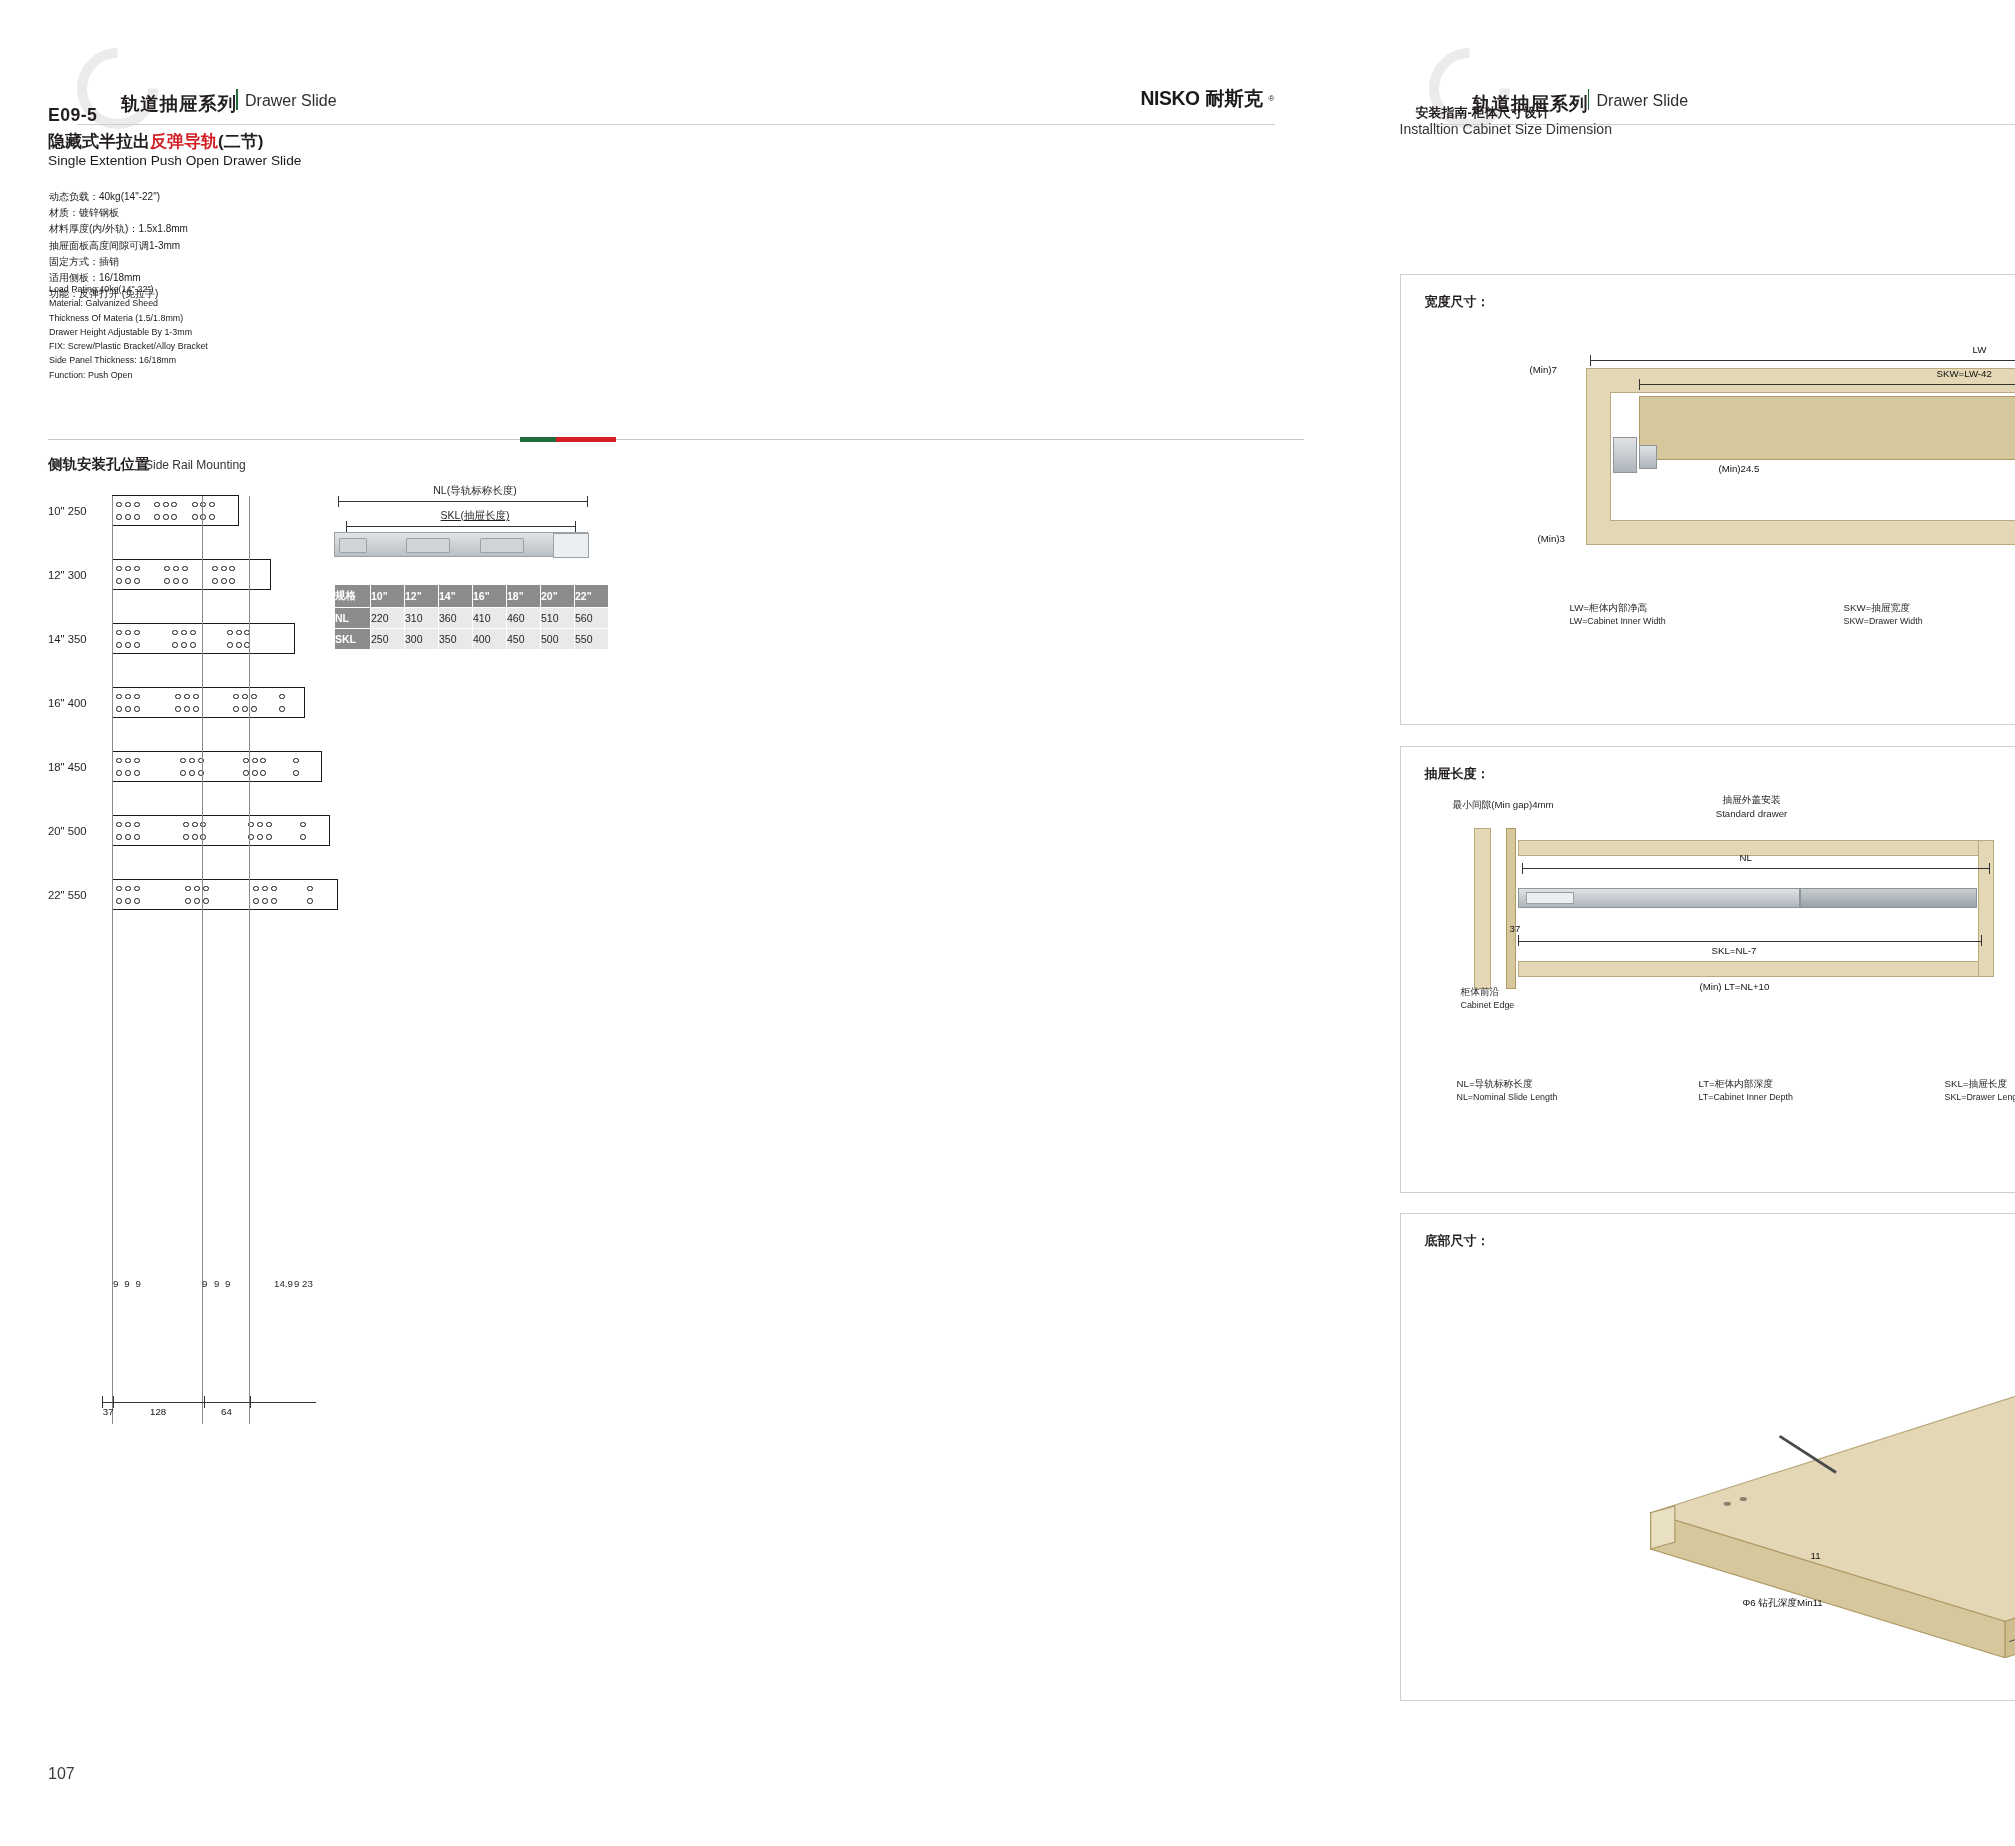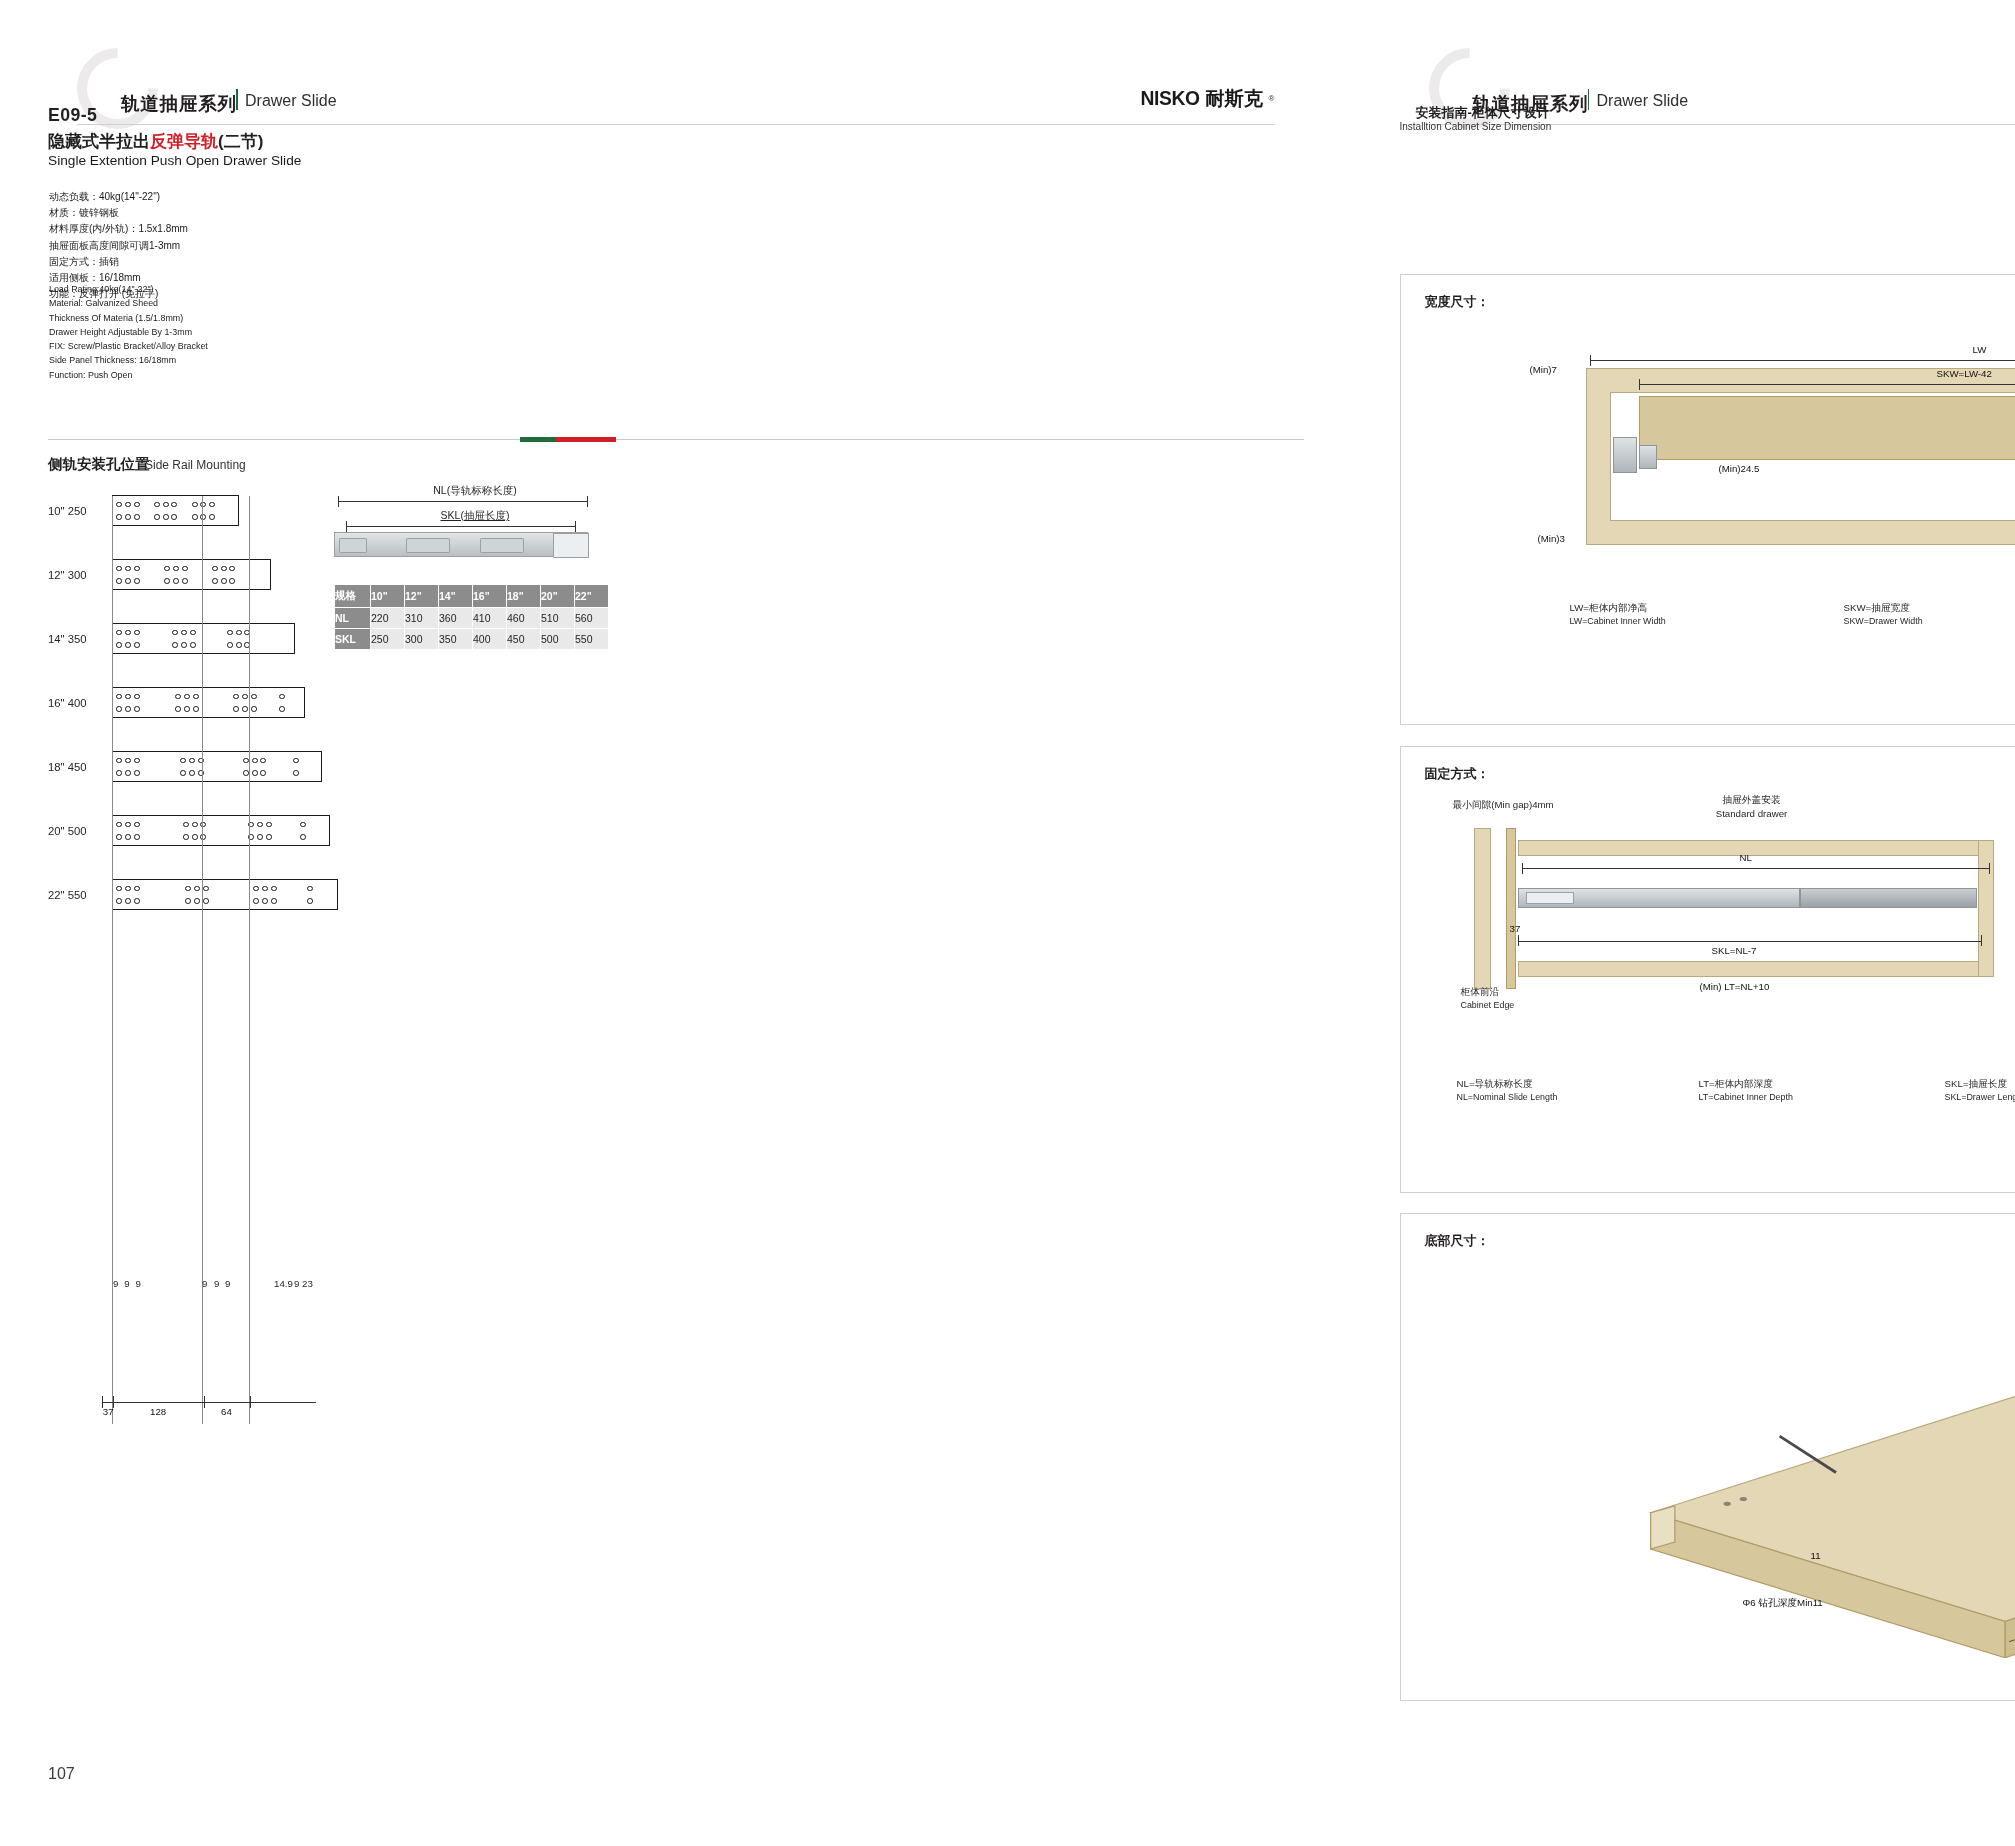--- a/index.html
+++ b/index.html
@@ -76,21 +76,21 @@
   .nl-rail { position:absolute; left:0; top:48px; width:254px; height:25px; background:linear-gradient(180deg,#e2e5e7,#b9bfc3); border:0.8px solid #9aa0a4; }
 
   table.spec-table { position:absolute; left:334px; top:584px; border-collapse:collapse; font-size:10.5px; }
   table.spec-table td { border:0.8px solid #ffffff; padding:4px 0; width:34px; }
   table.spec-table td.hd { background:#8c8c8c; color:#fff; font-weight:bold; }
   table.spec-table td.rowhd { background:#8c8c8c; color:#fff; font-weight:bold; width:36px; }
   table.spec-table td.cell { background:#e9e9e9; }
 
   
   .guide-cn { position:absolute; left:744px; top:104px; font-size:13px; font-weight:bold; }
-  .guide-en { position:absolute; left:744px; top:121px; font-size:10px; color:#333; }
+  .guide-en { position:absolute; left:744px; top:121px; font-size:14px; color:#333; }
 
   .card { position:absolute; border:0.8px solid #cfcfcf; background:#fff; }
   .card-title { position:absolute; font-size:13px; font-weight:bold; }
 
   .legend { position:absolute; font-size:9.7px; line-height:1.45; }
   .legend .cn { display:block; }
   .legend .en { display:block; font-size:8.9px; }
 
   
   .wood { background:#e3d7b5; border:0.8px solid #b9a97e; }
@@ -459,21 +459,21 @@
         <span class="en">LW=Cabinet Inner Width</span>
       </div>
       <div class="legend" style="left:443px; top:326px;">
         <span class="cn">SKW=抽屉宽度</span>
         <span class="en">SKW=Drawer  Width</span>
       </div>
 
     </div>
 
     <div class="card" style="left:48px; top:746px; width:1241px; height:447px;">
-      <div class="card-title" style="left:24px; top:17.7px;">固定方式：</div>
+      <div class="card-title" style="left:24px; top:17.7px;">抽屉长度：</div>
 
       <div class="sub-label" style="left:52px; top:52px; width:193px; text-align:left;">最小间隙(Min gap)4mm</div>
       <div class="sub-label" style="left:250px; top:47px; width:202px;">抽屉外盖安装</div>
       <div class="sub-label" style="left:250px; top:61px; width:202px;">Standard drawer</div>
 
       <div style="position:absolute;left:73px;top:81px;width:548px;height:161px;">
         <div class="wood" style="position:absolute;left:0;top:0;width:17.7px;height:161px;"></div>
         <div class="wood-dark" style="position:absolute;left:32px;top:0;width:10.5px;height:161px;"></div>
         <div class="wood" style="position:absolute;left:44px;top:12px;width:476px;height:16px;"></div>
         <div class="wood" style="position:absolute;left:44px;top:133px;width:476px;height:16px;"></div>

